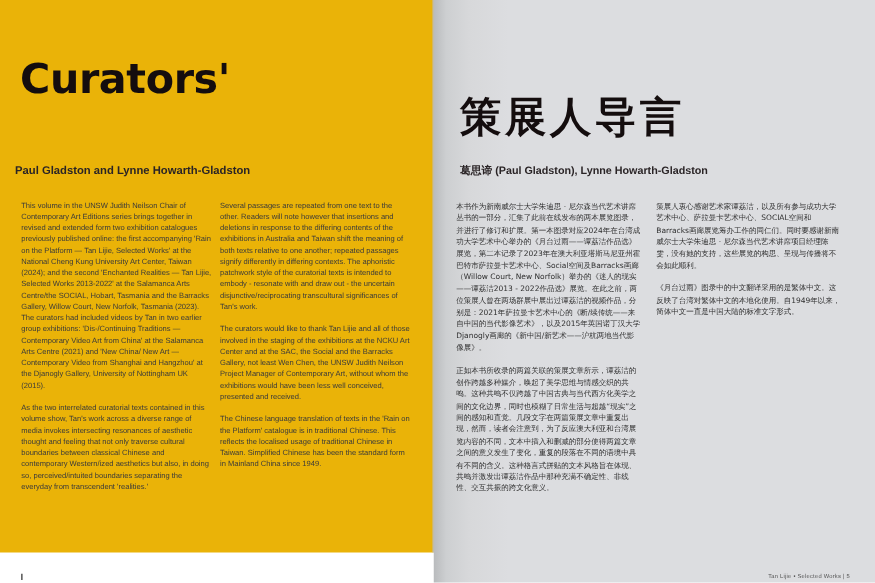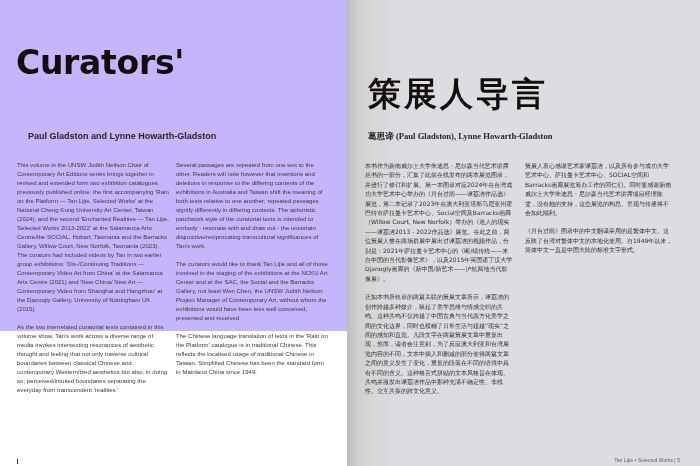--- a/index.html
+++ b/index.html
@@ -4,56 +4,56 @@
   <style>
     html, body { margin: 0; padding: 0; }
     body {
       width: 700px; height: 466px; overflow: hidden; position: relative;
       background: #ffffff;
       font-family: "Liberation Sans", "DejaVu Sans", sans-serif;
       color: #1a1a1a;
     }
     .spread { position: absolute; inset: 0; display: flex; }
     .page-left {
-      position: relative; width: 347px; height: 331px; background: #c4b5fd;
+      position: relative; width: 347px; height: 442px; background: #eab308;
       border-right: 1px solid #b9b9b9; box-sizing: border-box;
     }
     .page-right {
       position: relative; width: 353px; height: 466px;
       background: linear-gradient(to right, #b9bbbd 0px, #cdcfd1 10px, #d7d8da 28px, #dcdde0 60px, #dcdde0 100%);
     }
     .title-en {
       position: absolute; left: 16px; top: 44px;
       font-family: "DejaVu Sans", sans-serif; font-weight: 600;
       font-size: 33px; line-height: 37px; letter-spacing: -0.3px; color: #140d0e;
       margin: 0;
     }
     .authors-en {
-      position: absolute; left: 28px; top: 131px;
+      position: absolute; left: 12px; top: 131px;
       font-family: "Liberation Sans", sans-serif; font-weight: bold;
       font-size: 9px; color: #2a2426; margin: 0;
     }
     .col {
       position: absolute; top: 161px; width: 153px;
       font-family: "Liberation Sans", sans-serif;
       font-size: 6.05px; line-height: 9px; color: #3a3a3a;
     }
     .col p { margin: 0 0 9px 0; }
     .col-1 { left: 17px; }
     .col-2 { left: 176px; }
 
     .title-zh {
       position: absolute; left: 21px; top: 76px;
       font-family: "DejaVu Sans", sans-serif; font-weight: bold;
       font-size: 33px; line-height: 36px; letter-spacing: 3px; color: #140d0e;
       margin: 0;
     }
     .authors-zh {
       position: absolute; left: 21px; top: 131px;
-      font-family: Liberation Serif, serif; font-weight: bold;
+      font-family: Liberation Sans, sans-serif; font-weight: bold;
       font-size: 8.6px; color: #2a2426; margin: 0;
     }
     .col-zh {
       position: absolute; top: 161px; width: 148px;
       font-family: "DejaVu Sans", sans-serif;
       font-size: 6px; line-height: 9.4px; color: #2f2f2f;
     }
     .col-zh p { margin: 0 0 9px 0; }
     .col-zh-1 { left: 18px; }
     .col-zh-2 { left: 178px; }

